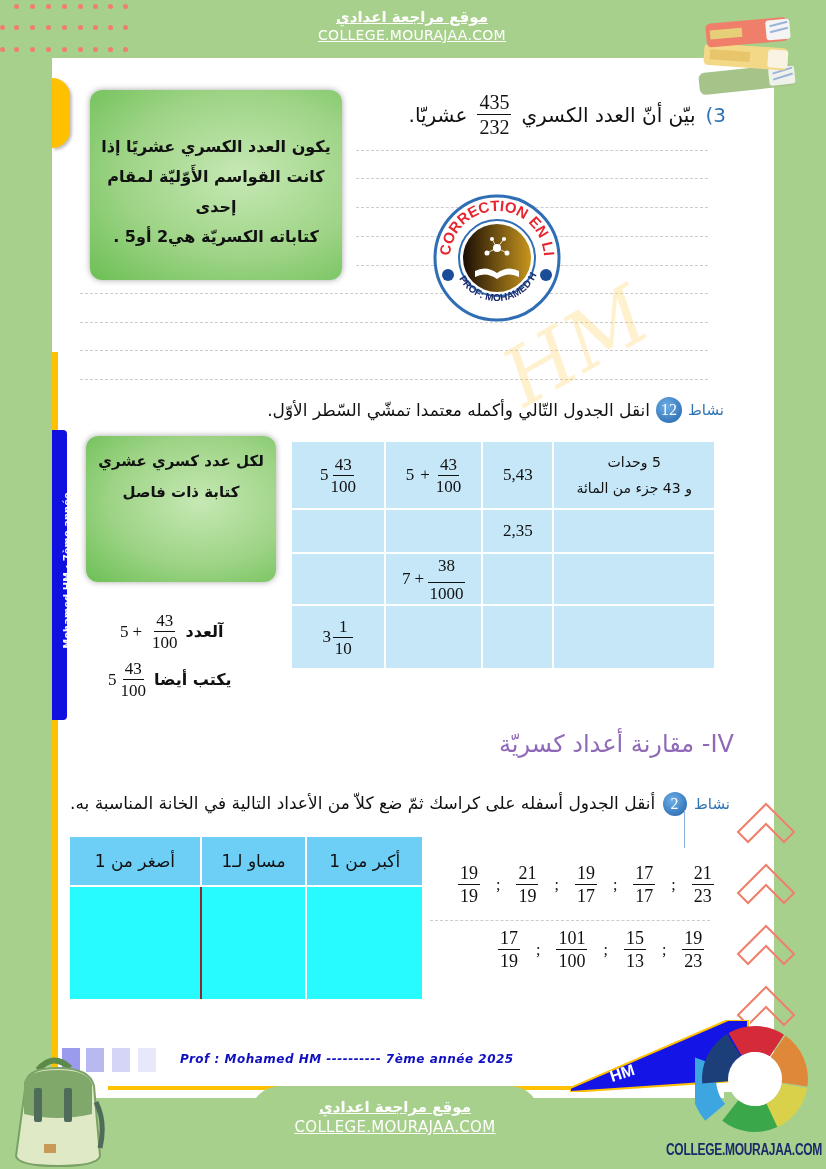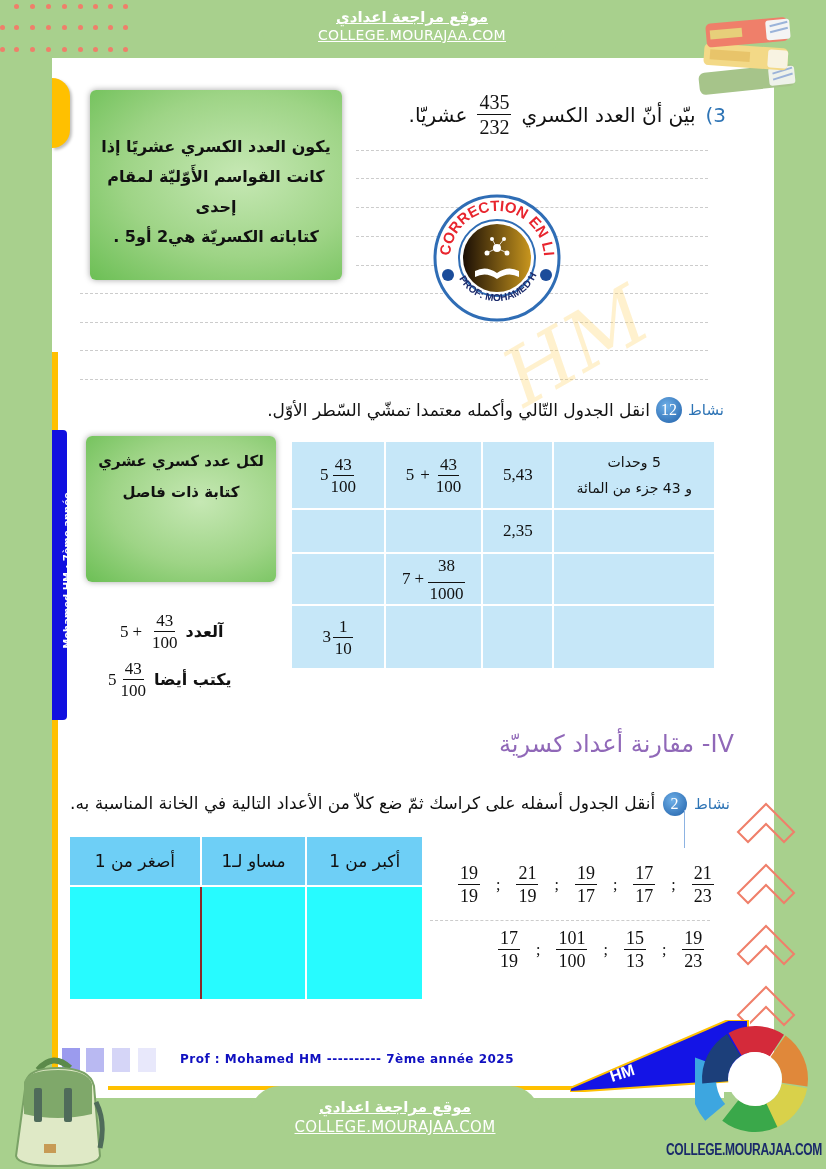--- a/index.html
+++ b/index.html
@@ -22,21 +22,21 @@
   
   .books { position: absolute; left: 690px; top: 10px; width: 120px; height: 85px; }
 
   
   .yellow-tab { position: absolute; left: 52px; top: 78px; width: 18px; height: 70px; background: #ffc000; border-radius: 0 35px 35px 0; box-shadow: 2px 2px 3px rgba(0,0,0,0.25); }
   .yellow-strip { position: absolute; left: 52px; top: 352px; width: 6px; height: 740px; background: #ffc000; }
   .blue-vert { position: absolute; left: 52px; top: 430px; width: 15px; height: 290px; background: #1010e0; border-radius: 0 4px 4px 0; overflow: hidden; }
   .blue-vert span { position: absolute; left: -130px; top: 135px; width: 290px; transform: rotate(-90deg); color: #fff; font-size: 10px; font-weight: bold; white-space: nowrap; text-align: center; }
 
   
-  .green-box { position: absolute; background: radial-gradient(ellipse at 60% 45%, #c6e8b4 0%, #9ed486 55%, #6cbf55 100%); border-radius: 6px; box-shadow: 0 0 6px rgba(0,0,0,0.35); direction: rtl; text-align: center; color: #111; font-weight: bold; }
+  .green-box { position: absolute; background: radial-gradient(ellipse at 60% 45%, #c6e8b4 0%, #9ed486 55%, #6cbf55 100%); border-radius: 12px; box-shadow: 0 0 6px rgba(0,0,0,0.35); direction: rtl; text-align: center; color: #111; font-weight: bold; }
   .gb1 { left: 90px; top: 90px; width: 252px; height: 190px; padding-top: 42px; font-size: 16px; line-height: 30px; }
   .gb2 { left: 86px; top: 436px; width: 190px; height: 146px; padding-top: 10px; font-size: 15px; line-height: 31px; }
 
   
   .q3 { position: absolute; right: 100px; top: 92px; direction: rtl; font-size: 20px; color: #111; display: flex; align-items: center; gap: 10px; }
   .q3 .num { color: #2e74b5; font-size: 20px; }
   .frac { display: inline-flex; flex-direction: column; align-items: center; font-family: "Liberation Serif", serif; line-height: 1; vertical-align: middle; }
   .frac .n { border-bottom: 1.6px solid #111; padding: 0 2px 2px; }
   .frac .d { padding-top: 2px; }
 
@@ -73,21 +73,21 @@
   .t2 th { background: #6ecff6; height: 50px; font-weight: normal; font-size: 17px; direction: rtl; border: 2px solid #fff; color: #111; }
   .t2 td { background: #27fbff; border: 2px solid #fff; }
   .t2 td.mid { border-left: 2px solid #8a2a2a; }
 
   .fr-row { position: absolute; display: flex; align-items: center; gap: 16px; font-family: "Liberation Serif", serif; font-size: 18px; color: #111; }
   .fr-row .sep { font-size: 16px; }
 
   
   .chev { position: absolute; left: 736px; width: 60px; height: 54px; }
   .sq { position: absolute; top: 1048px; width: 18px; height: 24px; }
-  .prof-line { position: absolute; left: 180px; top: 1052px; color: #1010c0; font-weight: bold; font-size: 12px; letter-spacing: 0.5px; white-space: nowrap; }
+  .prof-line { position: absolute; left: 180px; top: 1052px; color: #1010c0; font-weight: bold; font-size: 12px; letter-spacing: 0.5px; white-space: nowrap; font-style: italic; }
   .orange-line { position: absolute; left: 108px; top: 1086px; width: 470px; height: 4px; background: #ffc000; }
   .footer-pill { position: absolute; left: 250px; top: 1086px; width: 290px; height: 83px; background: #a8d08d; border-radius: 30px 30px 0 0; text-align: center; color: #fff; }
   .footer-pill .ar { font-size: 15px; font-weight: bold; padding-top: 12px; text-decoration: underline; direction: rtl; }
   .footer-pill .en { font-size: 15px; text-decoration: underline; margin-top: 2px; letter-spacing: 0.3px; }
   .bottom-green { position: absolute; left: 0; top: 1110px; width: 826px; height: 59px; background: #a8d08d; }
 
   .hm-ribbon { position: absolute; left: 570px; top: 1020px; width: 180px; height: 72px; }
   .wheel { position: absolute; left: 695px; top: 1022px; width: 120px; height: 115px; }
   .site-bottom { position: absolute; left: 666px; top: 1143px; color: #1a2a6a; font-weight: bold; font-size: 12px; letter-spacing: -0.3px; font-family: "Liberation Sans", sans-serif; transform: scaleY(1.3); }
 

